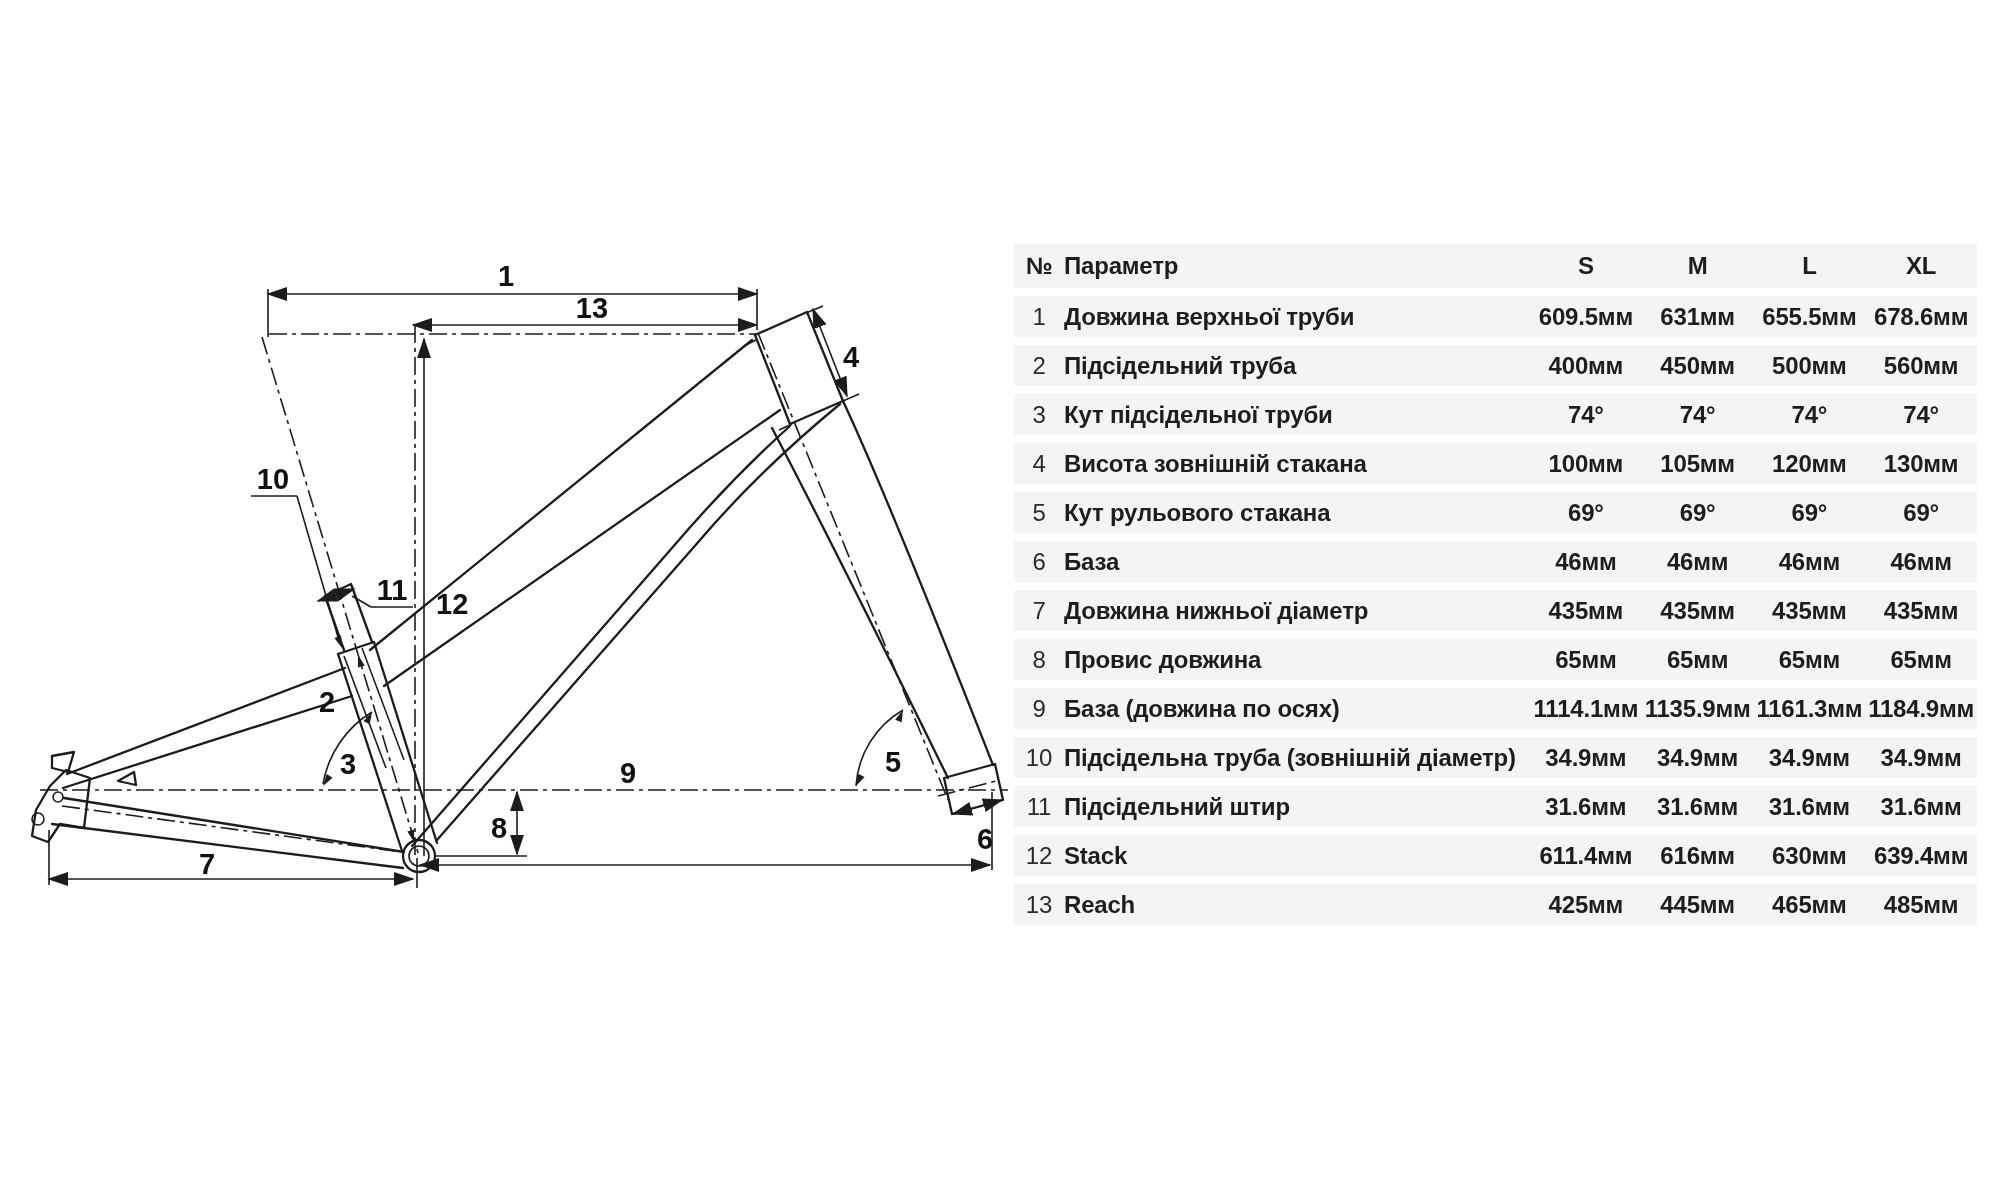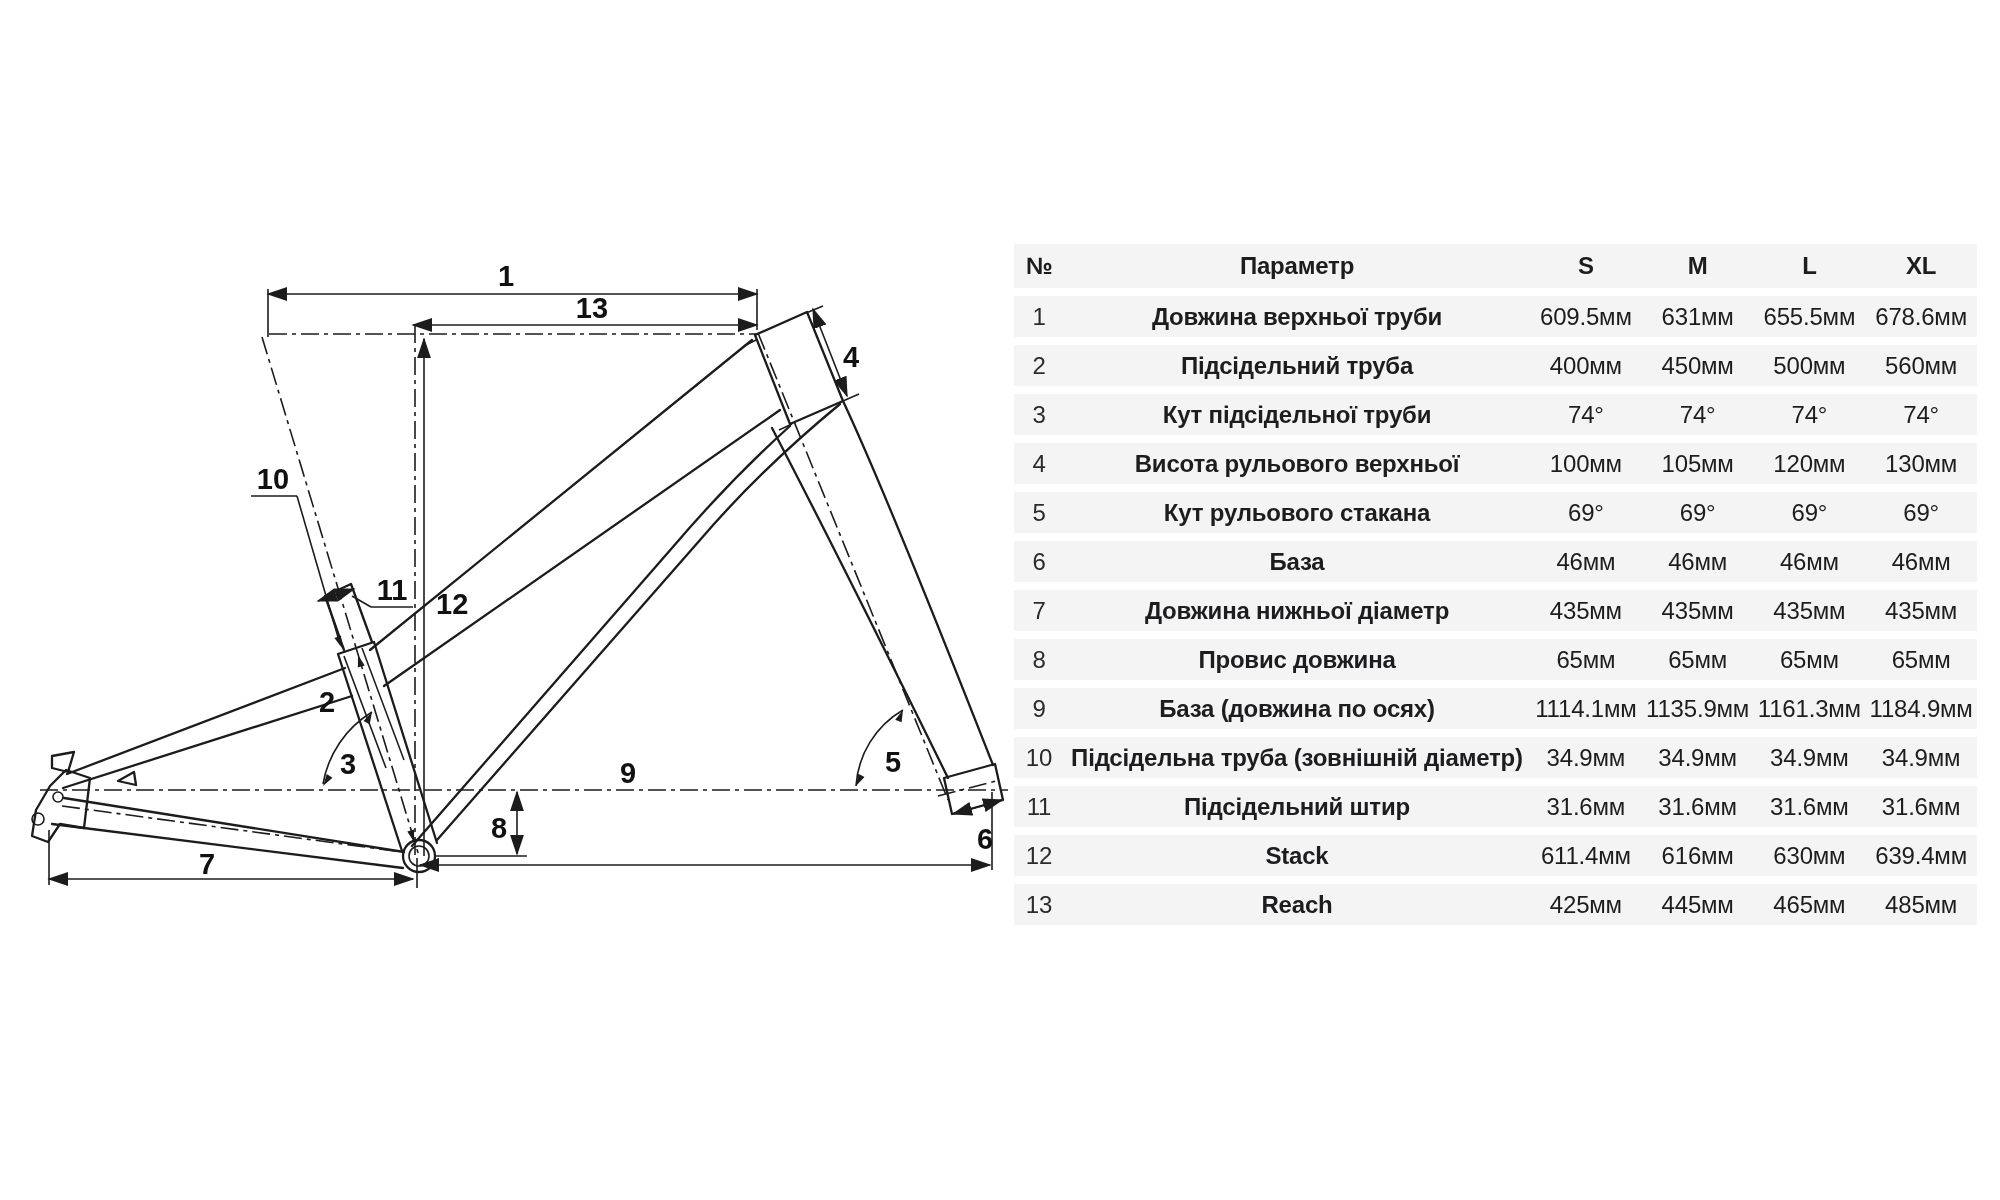--- a/index.html
+++ b/index.html
@@ -17,22 +17,22 @@
   .geo-table{position:absolute;left:1014px;top:236px;width:963px;
              border-collapse:separate;border-spacing:0 8px;table-layout:fixed;}
   .geo-table th,.geo-table td{background:#f4f4f4;vertical-align:middle;padding:0;
              font-size:24px;letter-spacing:-0.2px;white-space:nowrap;overflow:hidden;}
   .geo-table thead th{height:44px;font-weight:700;}
   .geo-table tbody td{height:41px;}
   .col-num{width:50px;}
   .col-param{width:466px;}
   .col-size{width:111.75px;}
   .cell-num{text-align:center;font-weight:400;color:#2b2b2e;}
-  .cell-param{text-align:center;font-weight:700;margin-top:40px;}
-  .cell-val{text-align:center;font-weight:400;}
+  .cell-param{text-align:left;font-weight:700;margin-top:40px;}
+  .cell-val{text-align:center;font-weight:700;}
   .geo-table thead .cell-num,.geo-table thead .cell-param{font-weight:700;color:#1d1d1f;}
 </style>
 </head>
 <body>
 
 <div class="stage">
 
   <div class="drawing">
     <svg viewBox="0 0 1040 960">
       <defs>
@@ -193,21 +193,21 @@
       <td class="cell-num">3</td>
       <td class="cell-param">Кут підсідельної труби</td>
       <td class="cell-val">74°</td>
       <td class="cell-val">74°</td>
       <td class="cell-val">74°</td>
       <td class="cell-val">74°</td>
     </tr>
 
     <tr>
       <td class="cell-num">4</td>
-      <td class="cell-param">Висота рульового верхньої</td>
+      <td class="cell-param">Висота зовнішній стакана</td>
       <td class="cell-val">100мм</td>
       <td class="cell-val">105мм</td>
       <td class="cell-val">120мм</td>
       <td class="cell-val">130мм</td>
     </tr>
 
     <tr>
       <td class="cell-num">5</td>
       <td class="cell-param">Кут рульового стакана</td>
       <td class="cell-val">69°</td>

